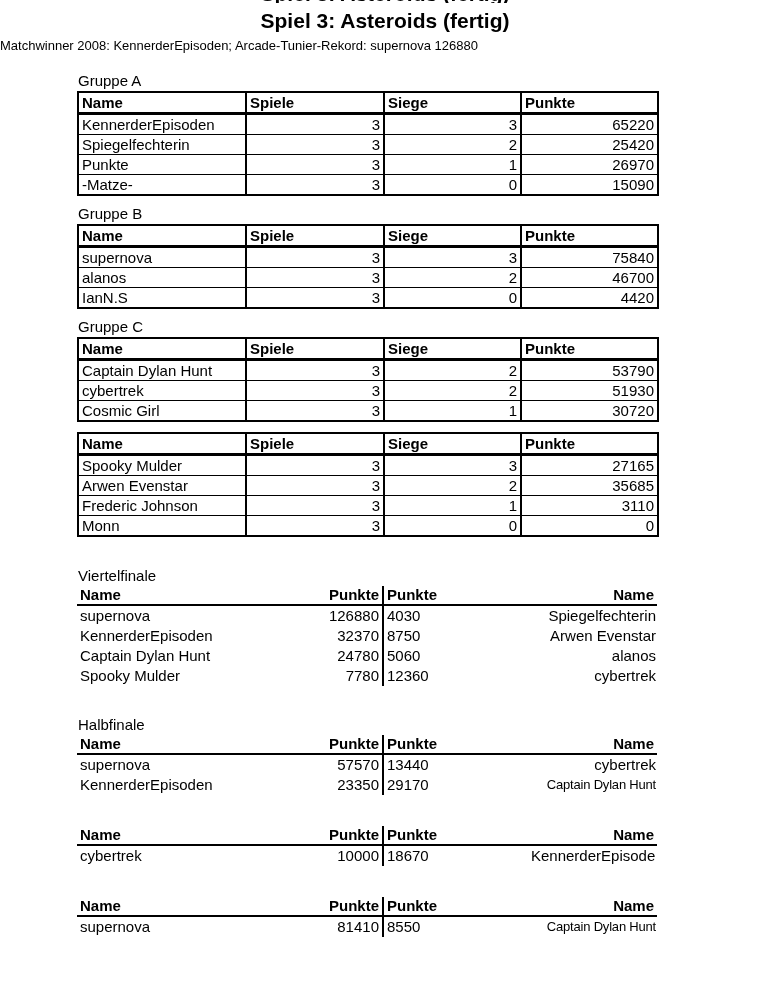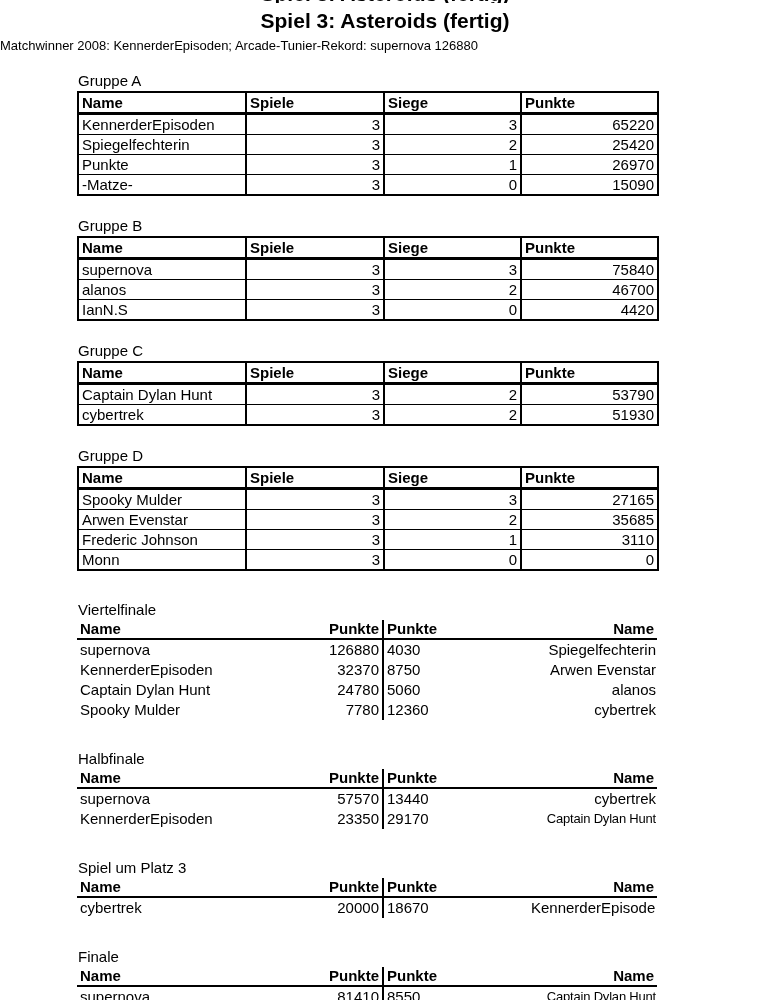--- a/index.html
+++ b/index.html
@@ -14,21 +14,21 @@
   
   .top-clip { position: absolute; top: 0; left: 0; width: 770px; height: 3px; overflow: hidden; }
   .top-clip-inner { margin-top: -18px; text-align: center; font-weight: 700; font-size: 21px; }
 
   .title { margin: 9px 0 0 0; text-align: center; font-size: 21px; font-weight: 700; line-height: 24px; }
   .subtitle { margin-top: 5px; text-align: left; font-size: 13px; line-height: 15px; }
 
   .content { margin-left: 77px; width: 580px; }
 
   .section-label { font-size: 15px; line-height: 16px; margin: 0 0 2px 1px; }
-  .group-section   { margin-top: 22px; }
+  .group-section   { margin-top: 10px; }
   .content > .group-section:first-child { margin-top: 20px; }
   .bracket-section { margin-top: 31px; }
 
   table { border-collapse: collapse; table-layout: fixed; width: 580px; }
   th, td { padding: 0 3px; font-size: 15px; white-space: nowrap; overflow: hidden; }
 
   
   .group-table { border: 2px solid #000; }
   .group-table th, .group-table td { height: 19px; line-height: 19px; border-left: 2px solid #000; }
   .group-table th:first-child, .group-table td:first-child { border-left: none; }
@@ -172,26 +172,31 @@
             <td class="c-num">3</td>
             <td class="c-num">2</td>
             <td class="c-num">53790</td>
           </tr>
           <tr>
             <td class="c-name">cybertrek</td>
             <td class="c-num">3</td>
             <td class="c-num">2</td>
             <td class="c-num">51930</td>
           </tr>
+          <tr>
+            <td class="c-name">Cosmic Girl</td>
+            <td class="c-num">3</td>
+            <td class="c-num">1</td>
+            <td class="c-num">30720</td>
+          </tr>
         </tbody>
     </table>
   </section>
 
   <section class="group-section">
-    <div class="section-label">Gruppe D</div>
     <table class="group-table">
       <colgroup>
           <col class="w-g0">
           <col class="w-g1">
           <col class="w-g2">
           <col class="w-g3">
         </colgroup>
       <thead>
         <tr>
           <th>Name</th>
@@ -315,51 +320,49 @@
             <td class="bp-r">29170</td>
             <td class="bn-r">
               <div class="clipr shrink">Captain Dylan Hunt</div>
             </td>
           </tr>
         </tbody>
     </table>
   </section>
 
   <section class="bracket-section">
-    <div class="section-label">Spiel um Platz 3</div>
     <table class="bracket-table">
       <colgroup>
           <col class="w-b0">
           <col class="w-b1">
           <col class="w-b2">
           <col class="w-b3">
         </colgroup>
       <thead>
         <tr>
           <th class="bn-l">Name</th>
           <th class="bp-l">Punkte</th>
           <th class="bp-r">Punkte</th>
           <th class="bn-r">Name</th>
         </tr>
       </thead>
       <tbody>
           <tr>
             <td class="bn-l">cybertrek</td>
-            <td class="bp-l">20000</td>
+            <td class="bp-l">10000</td>
             <td class="bp-r">18670</td>
             <td class="bn-r">
               <div class="clipr">KennerderEpisoden</div>
             </td>
           </tr>
         </tbody>
     </table>
   </section>
 
   <section class="bracket-section">
-    <div class="section-label">Finale</div>
     <table class="bracket-table">
       <colgroup>
           <col class="w-b0">
           <col class="w-b1">
           <col class="w-b2">
           <col class="w-b3">
         </colgroup>
       <thead>
         <tr>
           <th class="bn-l">Name</th>

